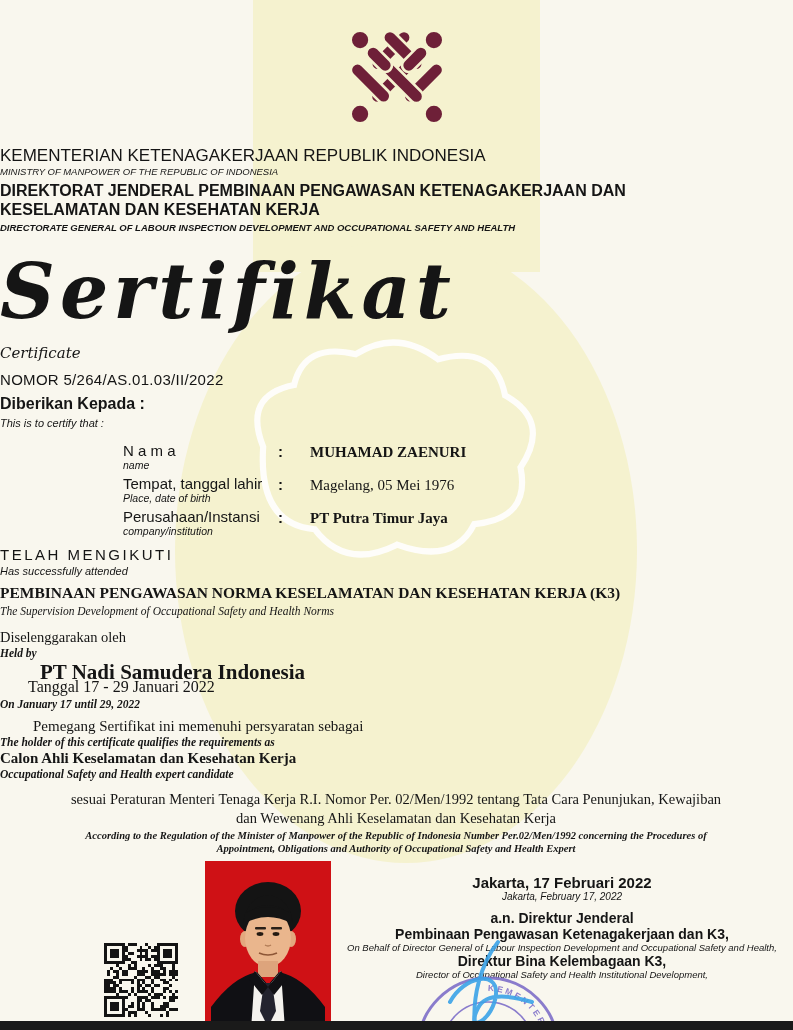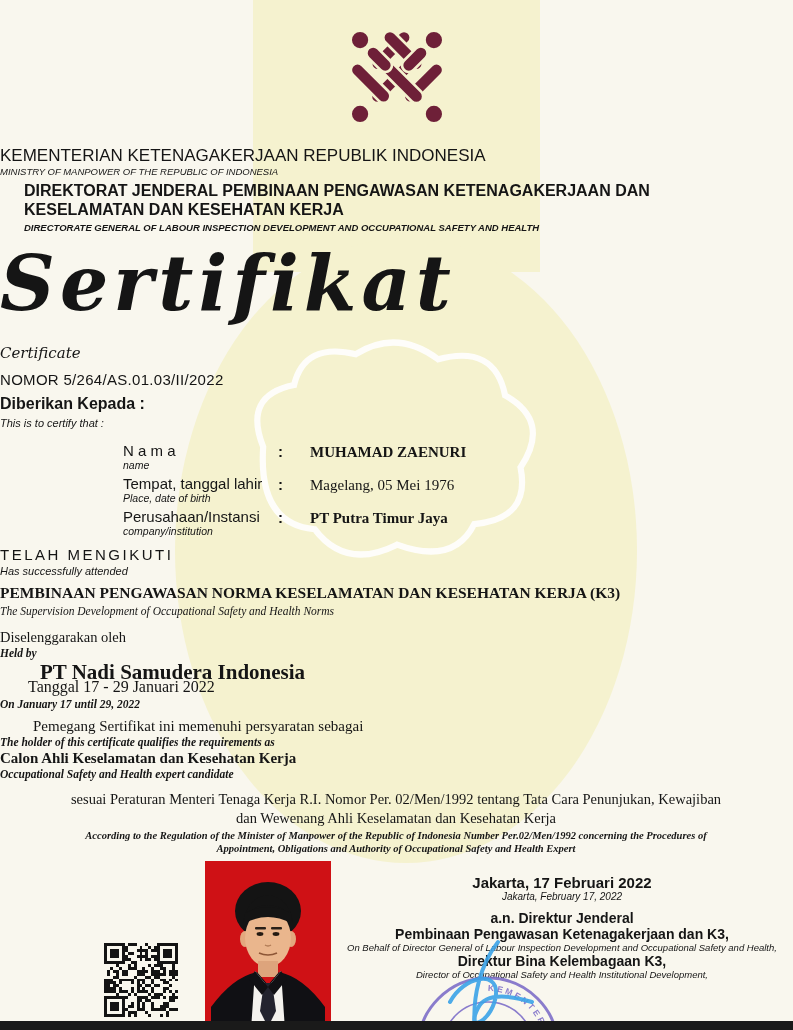--- a/index.html
+++ b/index.html
@@ -21,24 +21,24 @@
   .wm-band{left:253px;top:0;width:287px;height:272px;background:var(--band-yellow,#f5f2cf);}
   .wm-blob{left:175px;top:238px;width:462px;height:625px;border-radius:50%;
            background:var(--band-yellow,#f5f2cf);}
   .wm-cloud{left:222px;top:322px;width:350px;height:260px;opacity:.9;}
 
   
   .logo{left:334px;top:12px;width:126px;height:130px;}
   .hdr{top:146px;}
   .hdr-l1{font-size:17px;line-height:20px;}
   .hdr-l2{font-size:9.5px;font-style:italic;line-height:12px;}
-  .hdr-l3{font-size:16px;font-weight:bold;line-height:19px;margin-top:3px;padding-left:24px;}
-  .hdr-l5{font-size:9.5px;font-weight:bold;font-style:italic;margin-top:3px;padding-left:24px;}
-
-  .title-main{top:236px;font-family:"DejaVu Serif",serif;font-style:italic;font-weight:bold;
+  .hdr-l3{font-size:16px;font-weight:bold;line-height:19px;margin-top:3px;}
+  .hdr-l5{font-size:9.5px;font-weight:bold;font-style:italic;margin-top:3px;}
+
+  .title-main{top:244px;font-family:"DejaVu Serif",serif;font-style:italic;font-weight:bold;
               font-size:76px;letter-spacing:5px;line-height:96px;}
   .title-sub{top:344px;font-family:"DejaVu Serif",serif;font-style:italic;font-size:15px;}
   .cert-no{top:371px;font-size:15px;letter-spacing:.3px;}
   .awarded{top:395px;font-size:16px;font-weight:bold;}
   .awarded-en{top:417px;font-size:11px;font-style:italic;}
 
   
   .rows{left:123px;top:443px;width:600px;display:flex;flex-direction:column;gap:5px;justify-content:center;}
   .row{display:grid;grid-template-columns:155px 32px auto;align-items:start;}
   .row .lbl{font-size:15px;line-height:16px;}

